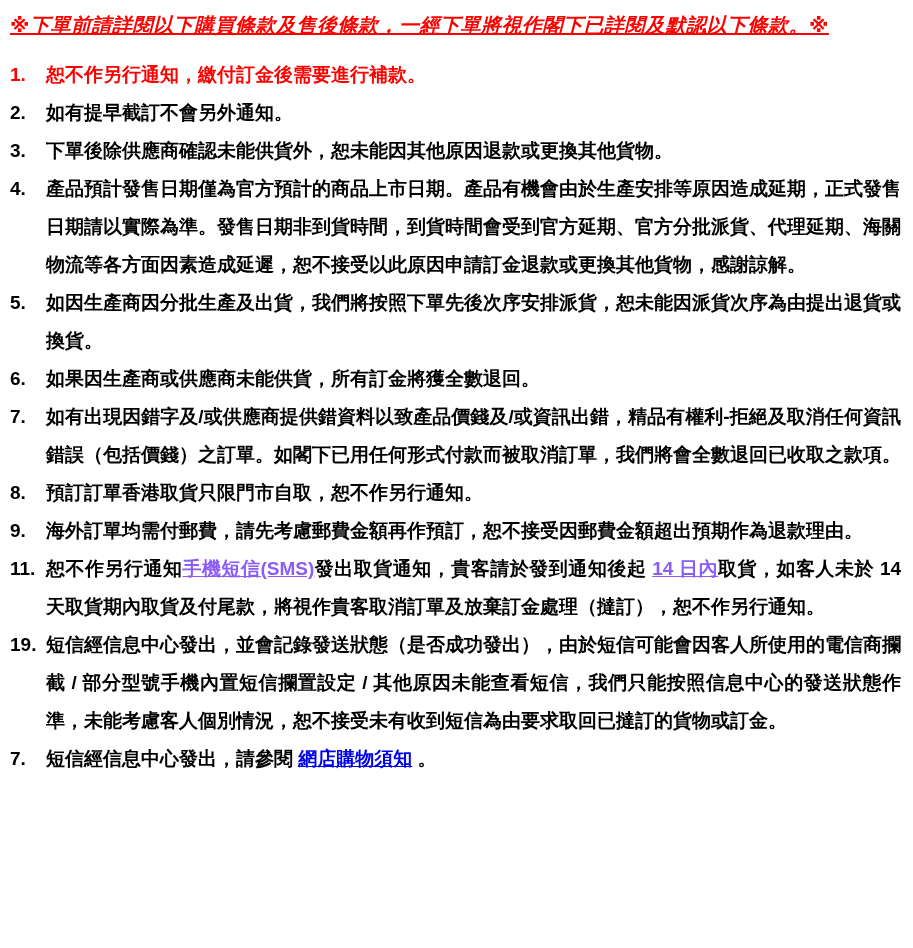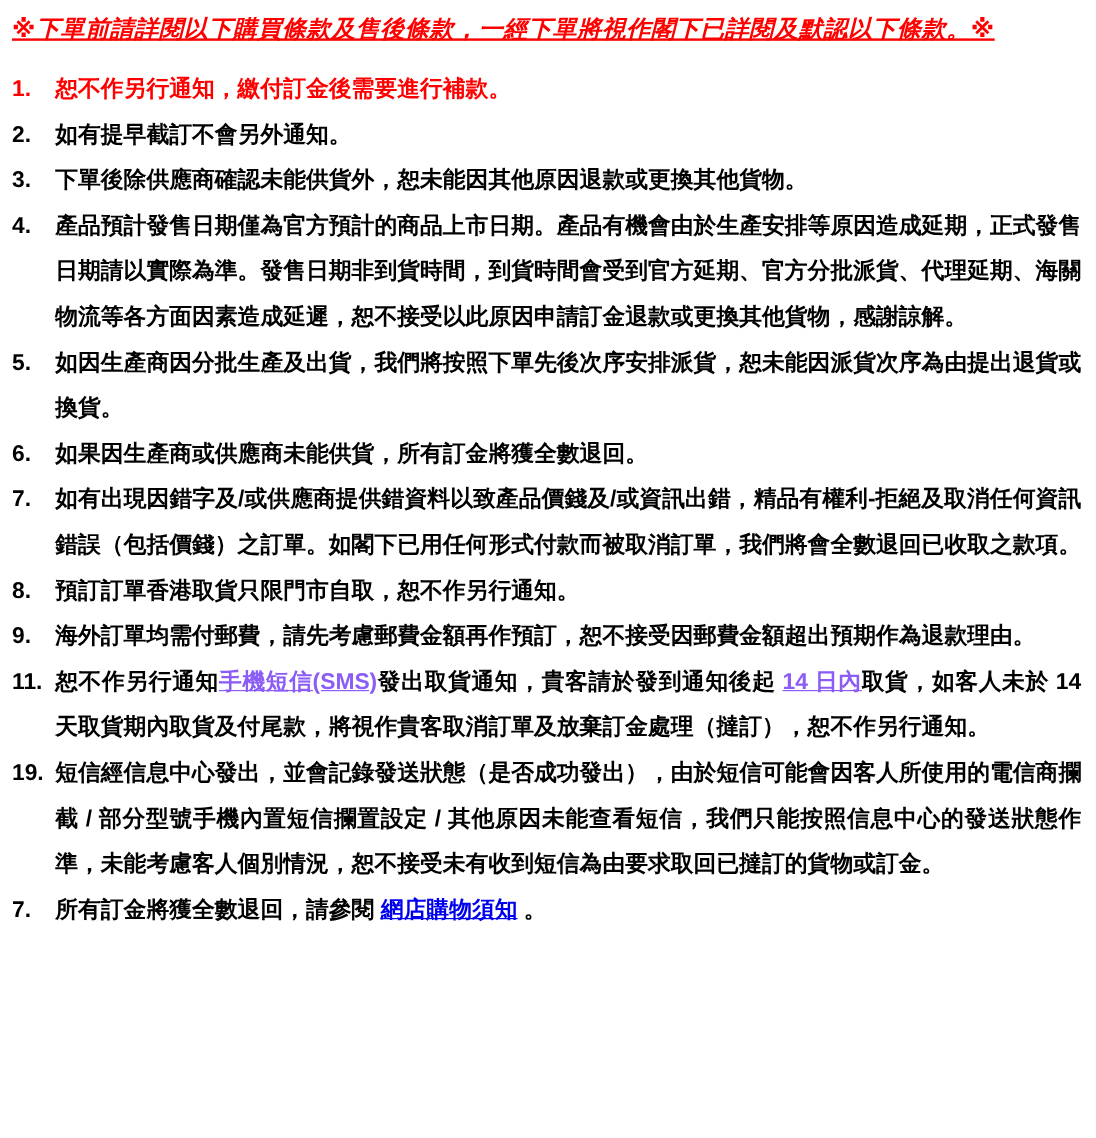--- a/index.html
+++ b/index.html
@@ -104,16 +104,16 @@
       <div class="term-row">
         <span class="term-num">11.</span>
         <span class="term-text"><span>恕不作另行通知</span><span class="red-underline">手機短信(SMS)</span><span>發出取貨通知，貴客請於發到通知後起 </span><span class="red-underline">14 日內</span><span>取貨，如客人未於 14 天取貨期內取貨及付尾款，將視作貴客取消訂單及放棄訂金處理（撻訂），恕不作另行通知。</span></span>
       </div>
       <div class="term-row">
         <span class="term-num">19.</span>
         <span class="term-text"><span>短信經信息中心發出，並會記錄發送狀態（是否成功發出），由於短信可能會因客人所使用的電信商攔截 / 部分型號手機內置短信攔置設定 / 其他原因未能查看短信，我們只能按照信息中心的發送狀態作準，未能考慮客人個別情況，恕不接受未有收到短信為由要求取回已撻訂的貨物或訂金。</span></span>
       </div>
       <div class="term-row">
         <span class="term-num">7.</span>
-        <span class="term-text"><span>所有訂金將獲全數退回，請參閱 </span><a href="#" class="link">網店購物須知</a><span> 。</span></span>
+        <span class="term-text"><span>短信經信息中心發出，請參閱 </span><a href="#" class="link">網店購物須知</a><span> 。</span></span>
       </div>
     </div>
 </div>
 
 </body></html>

